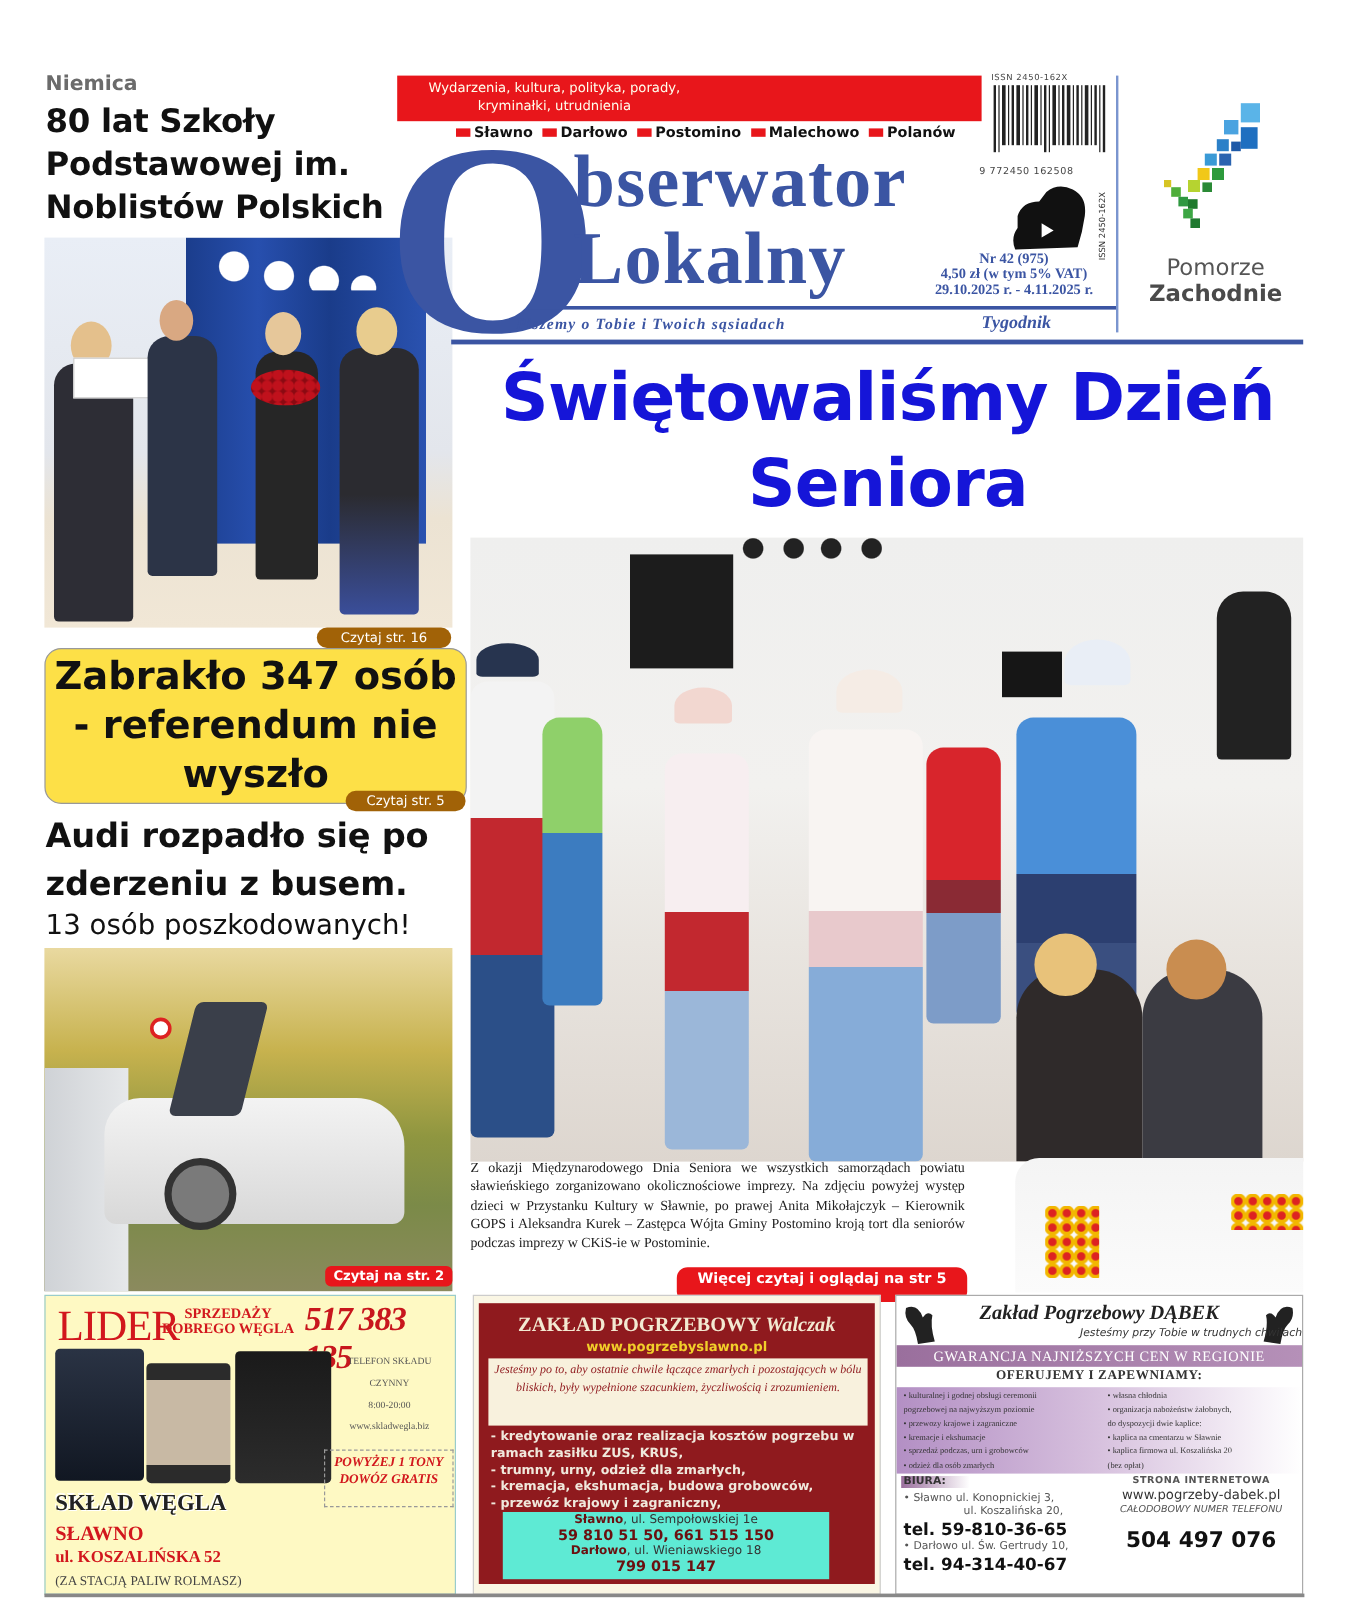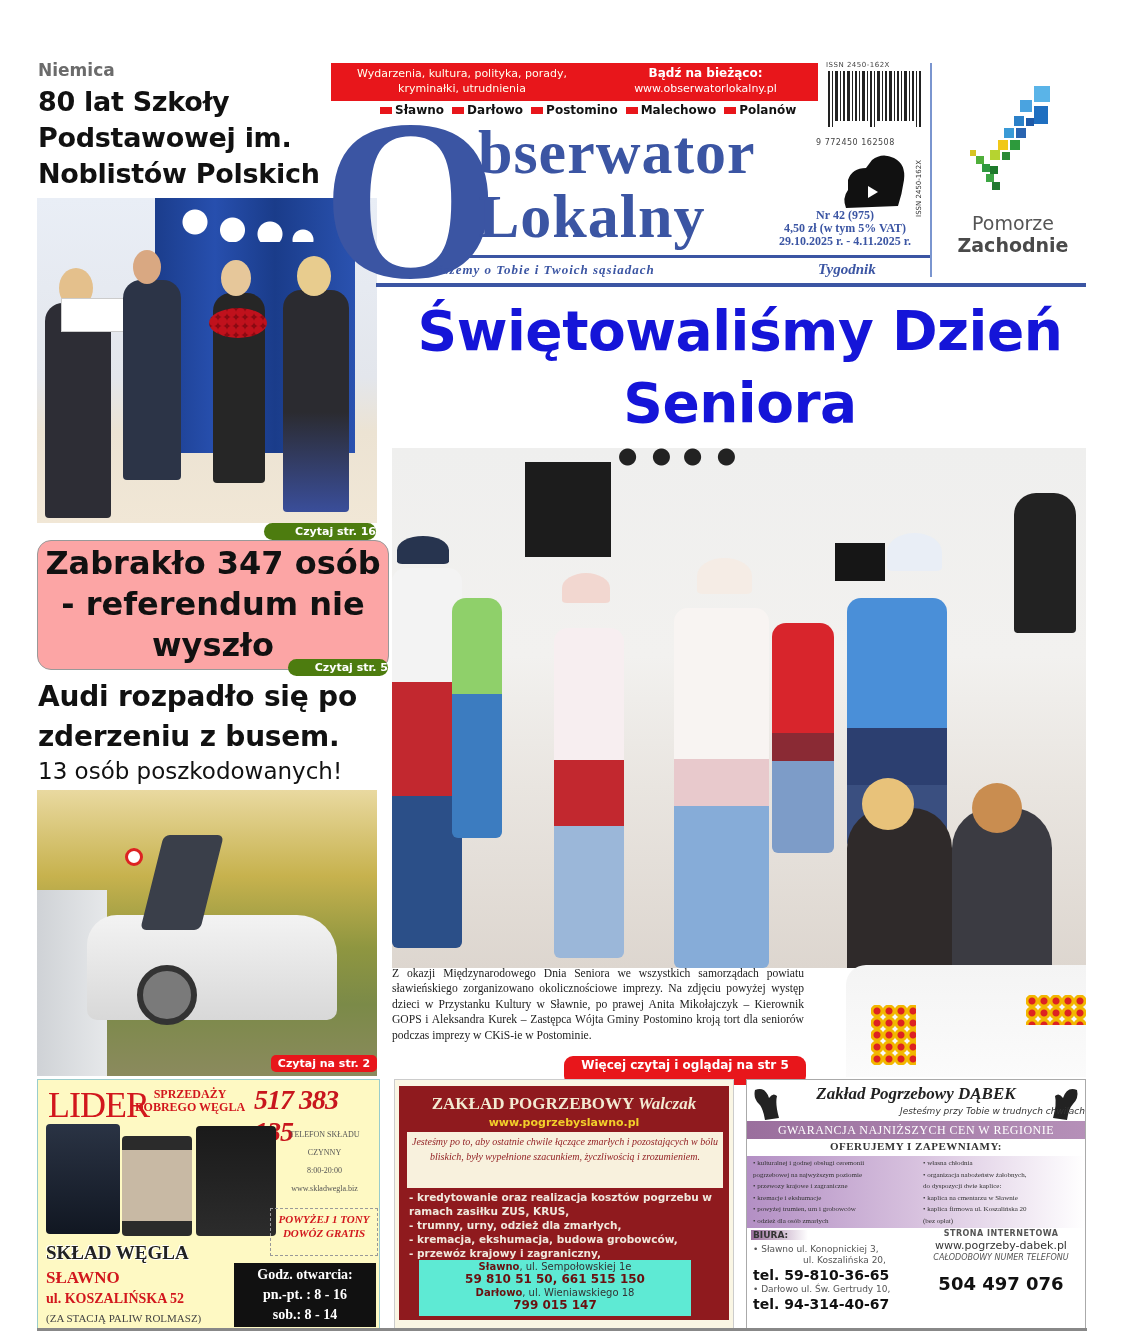--- a/index.html
+++ b/index.html
@@ -62,29 +62,29 @@
   .ph2 .man { position:absolute; left: 622px; top: 45px; width: 62px; height: 140px; background: #222; border-radius: 22px 22px 4px 4px; }
 
   .ph3 { left: 37px; top: 790px; width: 340px; height: 286px; background: linear-gradient(180deg, #e9d9a0 0%, #c7b24e 30%, #8f9640 55%, #7b8a48 75%, #8b8a5e 100%); }
   .ph3 .road { position:absolute; left: 0; top: 100px; width: 70px; height: 190px; background: linear-gradient(90deg, #cfd2d6, #e6e8ea); }
   .ph3 .car { position:absolute; left: 50px; top: 125px; width: 250px; height: 105px; background: linear-gradient(180deg, #f3f3f3, #d8d8d8); border-radius: 30px 40px 10px 10px; }
   .ph3 .hood { position:absolute; left: 115px; top: 45px; width: 60px; height: 95px; background: #3a3f4a; transform: skewX(-14deg); border-radius: 6px; }
   .ph3 .wheel { position:absolute; left: 100px; top: 175px; width: 60px; height: 60px; border-radius: 50%; background: #7a7a7a; border: 6px solid #333; }
   .ph3 .sign { position:absolute; left: 88px; top: 58px; width: 18px; height: 18px; border-radius: 50%; background: #fff; border: 3px solid #d22; }
 
   
-  .badge-blue { background: #4d7c0f; color: #fff; font-size: 11px; font-weight: bold; border-radius: 9px; text-align: right; line-height: 17px; height: 17px; }
+  .badge-blue { background: #a16207; color: #fff; font-size: 11px; font-weight: normal; border-radius: 9px; text-align: center; line-height: 17px; height: 17px; }
   .badge-red { background: #e8161b; color: #fff; font-size: 12px; font-weight: bold; border-radius: 9px; text-align: center; line-height: 19px; height: 29px; }
 
   .badge16 { left: 264px; top: 523px; width: 112px; }
   .badge5a { left: 288px; top: 659px; width: 100px; }
   .badge2 { left: 271px; top: 1055px; width: 106px; height: 17px; line-height: 17px; font-size: 11px; border-radius: 5px; }
 
   
-  .yellow-box { left: 37px; top: 540px; width: 352px; height: 130px; background: #fca5a5; border: 1px solid #999; border-radius: 14px; }
+  .yellow-box { left: 37px; top: 540px; width: 352px; height: 130px; background: #fde047; border: 1px solid #999; border-radius: 14px; }
   .yellow-box .txt { position:absolute; left: 0; top: 2px; width: 100%; text-align: center; font-size: 32px; line-height: 41px; font-weight: bold; color: #111; }
 
   .audi-head { left: 38px; top: 677px; width: 345px; font-size: 28px; line-height: 40px; font-weight: bold; color: #111; letter-spacing: -0.2px; }
   .audi-sub { left: 38px; top: 758px; font-size: 23px; color: #111; }
 
   
   .caption { left: 392px; top: 966px; width: 412px; font-family: "Liberation Serif", serif; font-size: 11.6px; line-height: 15.4px; color: #222; text-align: justify; }
   .more-red { left: 564px; top: 1056px; width: 242px; }
 
   .cake { left: 846px; top: 965px; width: 240px; height: 112px; background: linear-gradient(180deg, #f4f4f4, #fbfbfb); border-radius: 20px 0 0 0; }
@@ -155,24 +155,20 @@
   <div class="person" style="left:176px;top:95px;width:52px;height:190px;background:#262626;"></div>
   <div class="head" style="left:184px;top:62px;width:30px;height:36px;background:#e6c79a;"></div>
   <div style="position:absolute;left:172px;top:110px;width:58px;height:30px;background:radial-gradient(circle,#c0111c 0 4px,#8b0a12 5px) 0 0/9px 9px;border-radius:50%;"></div>
   <div class="person" style="left:246px;top:92px;width:66px;height:222px;background:linear-gradient(180deg,#2b2b30 0 55%,#3a4e9a 100%);"></div>
   <div class="head" style="left:260px;top:58px;width:34px;height:40px;background:#e8cc8e;"></div>
 </div>
 <div class="abs badge-blue badge16">Czytaj str. 16</div>
 
 <div class="abs topbar">
   <div class="l">Wydarzenia, kultura, polityka, porady, kryminałki, utrudnienia</div>
-  <div class="r">
-    <b>Bądź na bieżąco:</b><br>
-    <span>www.obserwatorlokalny.pl</span>
-  </div>
 </div>
 <div class="abs towns">
   <span class="t">Sławno</span>
   <span class="t">Darłowo</span>
   <span class="t">Postomino</span>
   <span class="t">Malechowo</span>
   <span class="t">Polanów</span>
 </div>
 
 <div class="abs big-o">O</div>
@@ -305,25 +301,20 @@
     <div>TELEFON SKŁADU</div>
     <div>CZYNNY</div>
     <div>8:00-20:00</div>
     <div>www.skladwegla.biz</div>
   </div>
   <div class="delivery">POWYŻEJ 1 TONY DOWÓZ GRATIS</div>
   <div class="sklad">SKŁAD WĘGLA</div>
   <div class="city">SŁAWNO</div>
   <div class="street">ul. KOSZALIŃSKA 52</div>
   <div class="near">(ZA STACJĄ PALIW ROLMASZ)</div>
-  <div class="hours">
-    <div>Godz. otwarcia:</div>
-    <div>pn.-pt. : 8 - 16</div>
-    <div>sob.: 8 - 14</div>
-  </div>
 </div>
 
 <div class="ad ad-walczak">
   <div class="frame"></div>
   <div class="head"><span>ZAKŁAD POGRZEBOWY</span> <i>Walczak</i></div>
   <div class="www">www.pogrzebyslawno.pl</div>
   <div class="cream"></div>
   <div class="motto">Jesteśmy po to, aby ostatnie chwile łączące zmarłych i pozostających w bólu bliskich, były wypełnione szacunkiem, życzliwością i zrozumieniem.</div>
   <div class="services">
     <div>- kredytowanie oraz realizacja kosztów pogrzebu w ramach zasiłku ZUS, KRUS,</div>
@@ -349,21 +340,21 @@
   <div class="name">Zakład Pogrzebowy DĄBEK</div>
   <div class="tag">Jesteśmy przy Tobie w trudnych chwilach</div>
   <div class="band">GWARANCJA NAJNIŻSZYCH CEN W REGIONIE</div>
   <div class="offer">OFERUJEMY I ZAPEWNIAMY:</div>
   <div class="lists"></div>
   <div class="col" style="left:6px;width:160px;">
     <div>• kulturalnej i godnej obsługi ceremonii</div>
     <div>pogrzebowej na najwyższym poziomie</div>
     <div>• przewozy krajowe i zagraniczne</div>
     <div>• kremacje i ekshumacje</div>
-    <div>• powyżej trumien, urn i grobowców</div>
+    <div>• sprzedaż podczas, urn i grobowców</div>
     <div>• odzież dla osób zmarłych</div>
   </div>
   <div class="col" style="left:176px;width:160px;">
     <div>• własna chłodnia</div>
     <div>• organizacja nabożeństw żałobnych,</div>
     <div>do dyspozycji dwie kaplice:</div>
     <div>• kaplica na cmentarzu w Sławnie</div>
     <div>• kaplica firmowa ul. Koszalińska 20</div>
     <div>(bez opłat)</div>
   </div>

